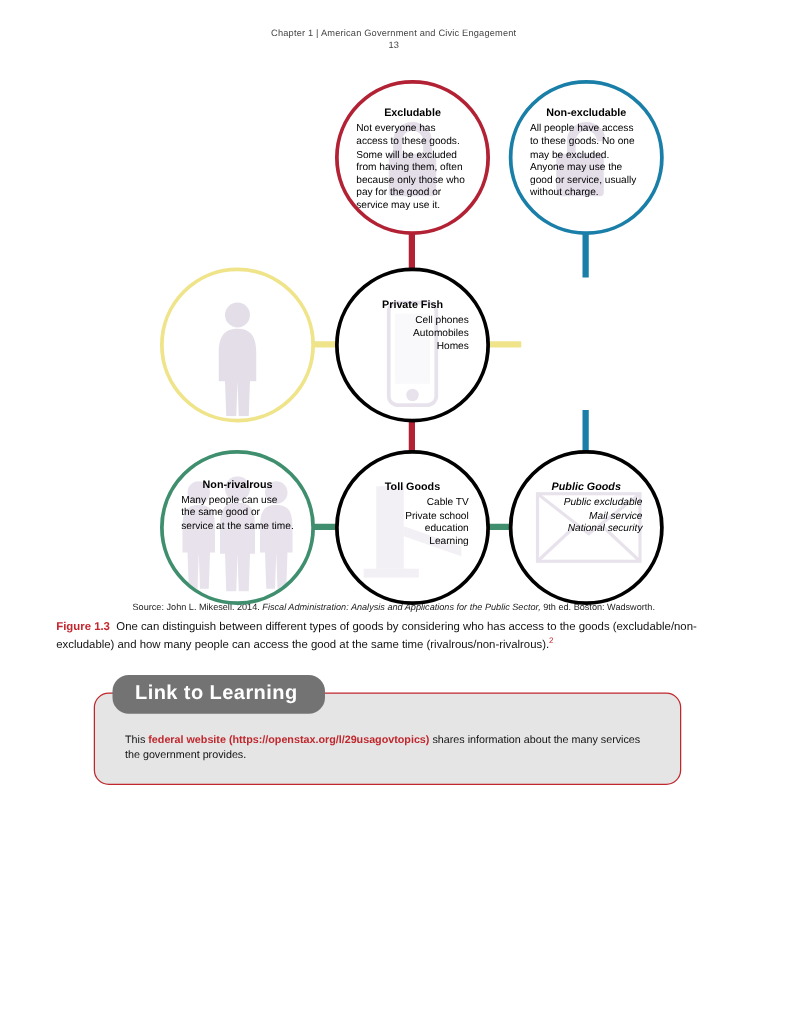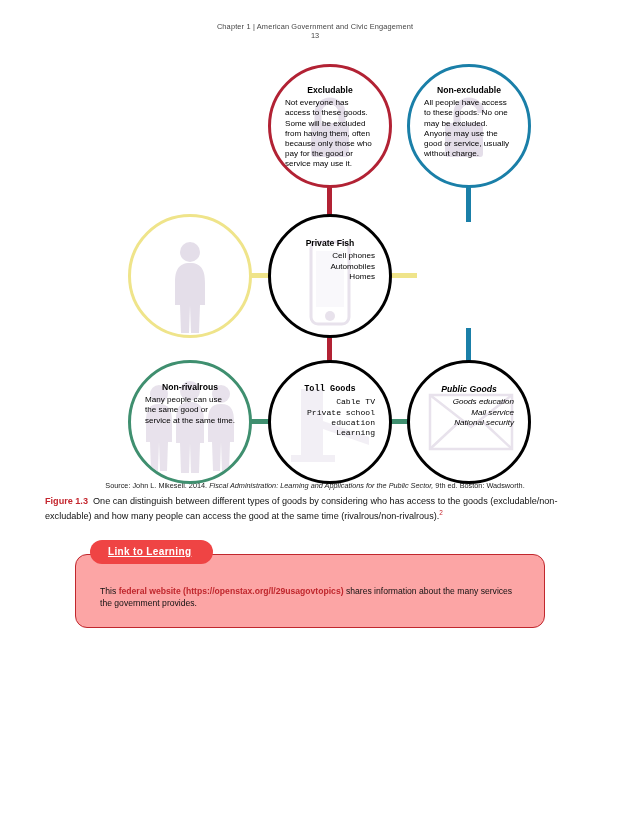--- a/index.html
+++ b/index.html
@@ -140,38 +140,37 @@
 
   
   .ltl-wrap {
     position: absolute;
     top: 540px; left: 75px;
     width: 470px;
   }
   .ltl-tab {
     position: absolute;
     top: 0; left: 15px;
-    background: #ef4444;
+    background: #737373;
     color: #fff;
-    font-size: 10px;
+    font-size: 16px;
     font-weight: bold;
     letter-spacing: .35px;
     padding: 6px 22px 7px 18px;
     border-radius: 13px;
     z-index: 3;
-    text-decoration: underline;
   }
   .ltl-body {
     position: absolute;
     top: 14px; left: 0;
     width: 470px;
     min-height: 74px;
     border: 1.2px solid #c0272d;
     border-radius: 12px;
-    background: #fca5a5;
+    background: #e5e5e5;
     z-index: 1;
     padding: 30px 24px 16px 24px;
     font-size: 8.6px;
     line-height: 1.45;
     color: #111;
   }
   .ltl-body a, .ltl-link {
     color: #c0272d;
     font-weight: bold;
     text-decoration: none;
@@ -252,21 +251,21 @@
         <circle cx="79" cy="13" r="9"></circle>
         <path d="M79 23 c-11 0 -13 7 -13 18 l0 20 4 0 1 29 7 0 1 -29 0 0 1 29 7 0 1 -29 4 0 0 -20 c0 -11 -2 -18 -13 -18z"></path>
       </g>
     </svg>
     <div class="node-inner">
       <div class="node-title">Non-rivalrous</div>
       <div class="node-body">Many people can use the same good or service at the same time.</div>
     </div>
   </div>
 
-  <div class="node" id="node-toll" style="border-color: rgb(0, 0, 0); font-family: Liberation Mono, monospace;">
+  <div class="node" id="node-toll" style="border-color: rgb(0, 0, 0);">
     <svg class="watermark" style="top:18px; left:46%;" width="92" height="92" viewBox="0 0 92 92">
       <rect x="22" y="8" width="22" height="66" fill="#ddd6e4"></rect>
       <path d="M44 40 L90 56 L90 64 L44 48 Z" fill="#ddd6e4"></path>
       <rect x="12" y="74" width="44" height="7" fill="#ddd6e4"></rect>
     </svg>
     <div class="node-inner">
       <div class="node-title">Toll Goods</div>
       <div class="node-list">
         <div>Cable TV</div>
         <div>Private school education</div>
@@ -277,30 +276,30 @@
 
   <div class="node" id="node-public" style="border-color: rgb(0, 0, 0); font-style: italic;">
     <svg class="watermark" style="top:30px; left:52%;" width="86" height="58" viewBox="0 0 86 58">
       <rect x="2" y="2" width="82" height="54" fill="none" stroke="#c2b4cc" stroke-width="2.5"></rect>
       <path d="M2 2 L43 34 L84 2" fill="none" stroke="#c2b4cc" stroke-width="2.5"></path>
       <path d="M2 56 L32 28 M84 56 L54 28" fill="none" stroke="#c2b4cc" stroke-width="2.5"></path>
     </svg>
     <div class="node-inner">
       <div class="node-title">Public Goods</div>
       <div class="node-list">
-        <div>Goods education</div>
+        <div>Public excludable</div>
         <div>Mail service</div>
         <div>National security</div>
       </div>
     </div>
   </div>
 </div>
 
 <div class="source-line">
-  <span>Source: John L. Mikesell. 2014. </span><i>Fiscal Administration: Learning and Applications for the Public Sector,</i><span> 9th ed. Boston: Wadsworth.</span>
+  <span>Source: John L. Mikesell. 2014. </span><i>Fiscal Administration: Analysis and Applications for the Public Sector,</i><span> 9th ed. Boston: Wadsworth.</span>
 </div>
 
 <div class="figure-caption">
   <span class="fig-label">Figure 1.3</span>&nbsp;&nbsp;<span>One can distinguish between different types of goods by considering who has access to the goods (excludable/non-excludable) and how many people can access the good at the same time (rivalrous/non-rivalrous).</span><sup>2</sup>
 </div>
 
 <div class="ltl-wrap">
   <div class="ltl-tab">Link to Learning</div>
   <div class="ltl-body">
     <span>This </span><a class="ltl-link" href="#">federal website (https://openstax.org/l/29usagovtopics)</a><span> shares information about the many services the government provides.</span>

